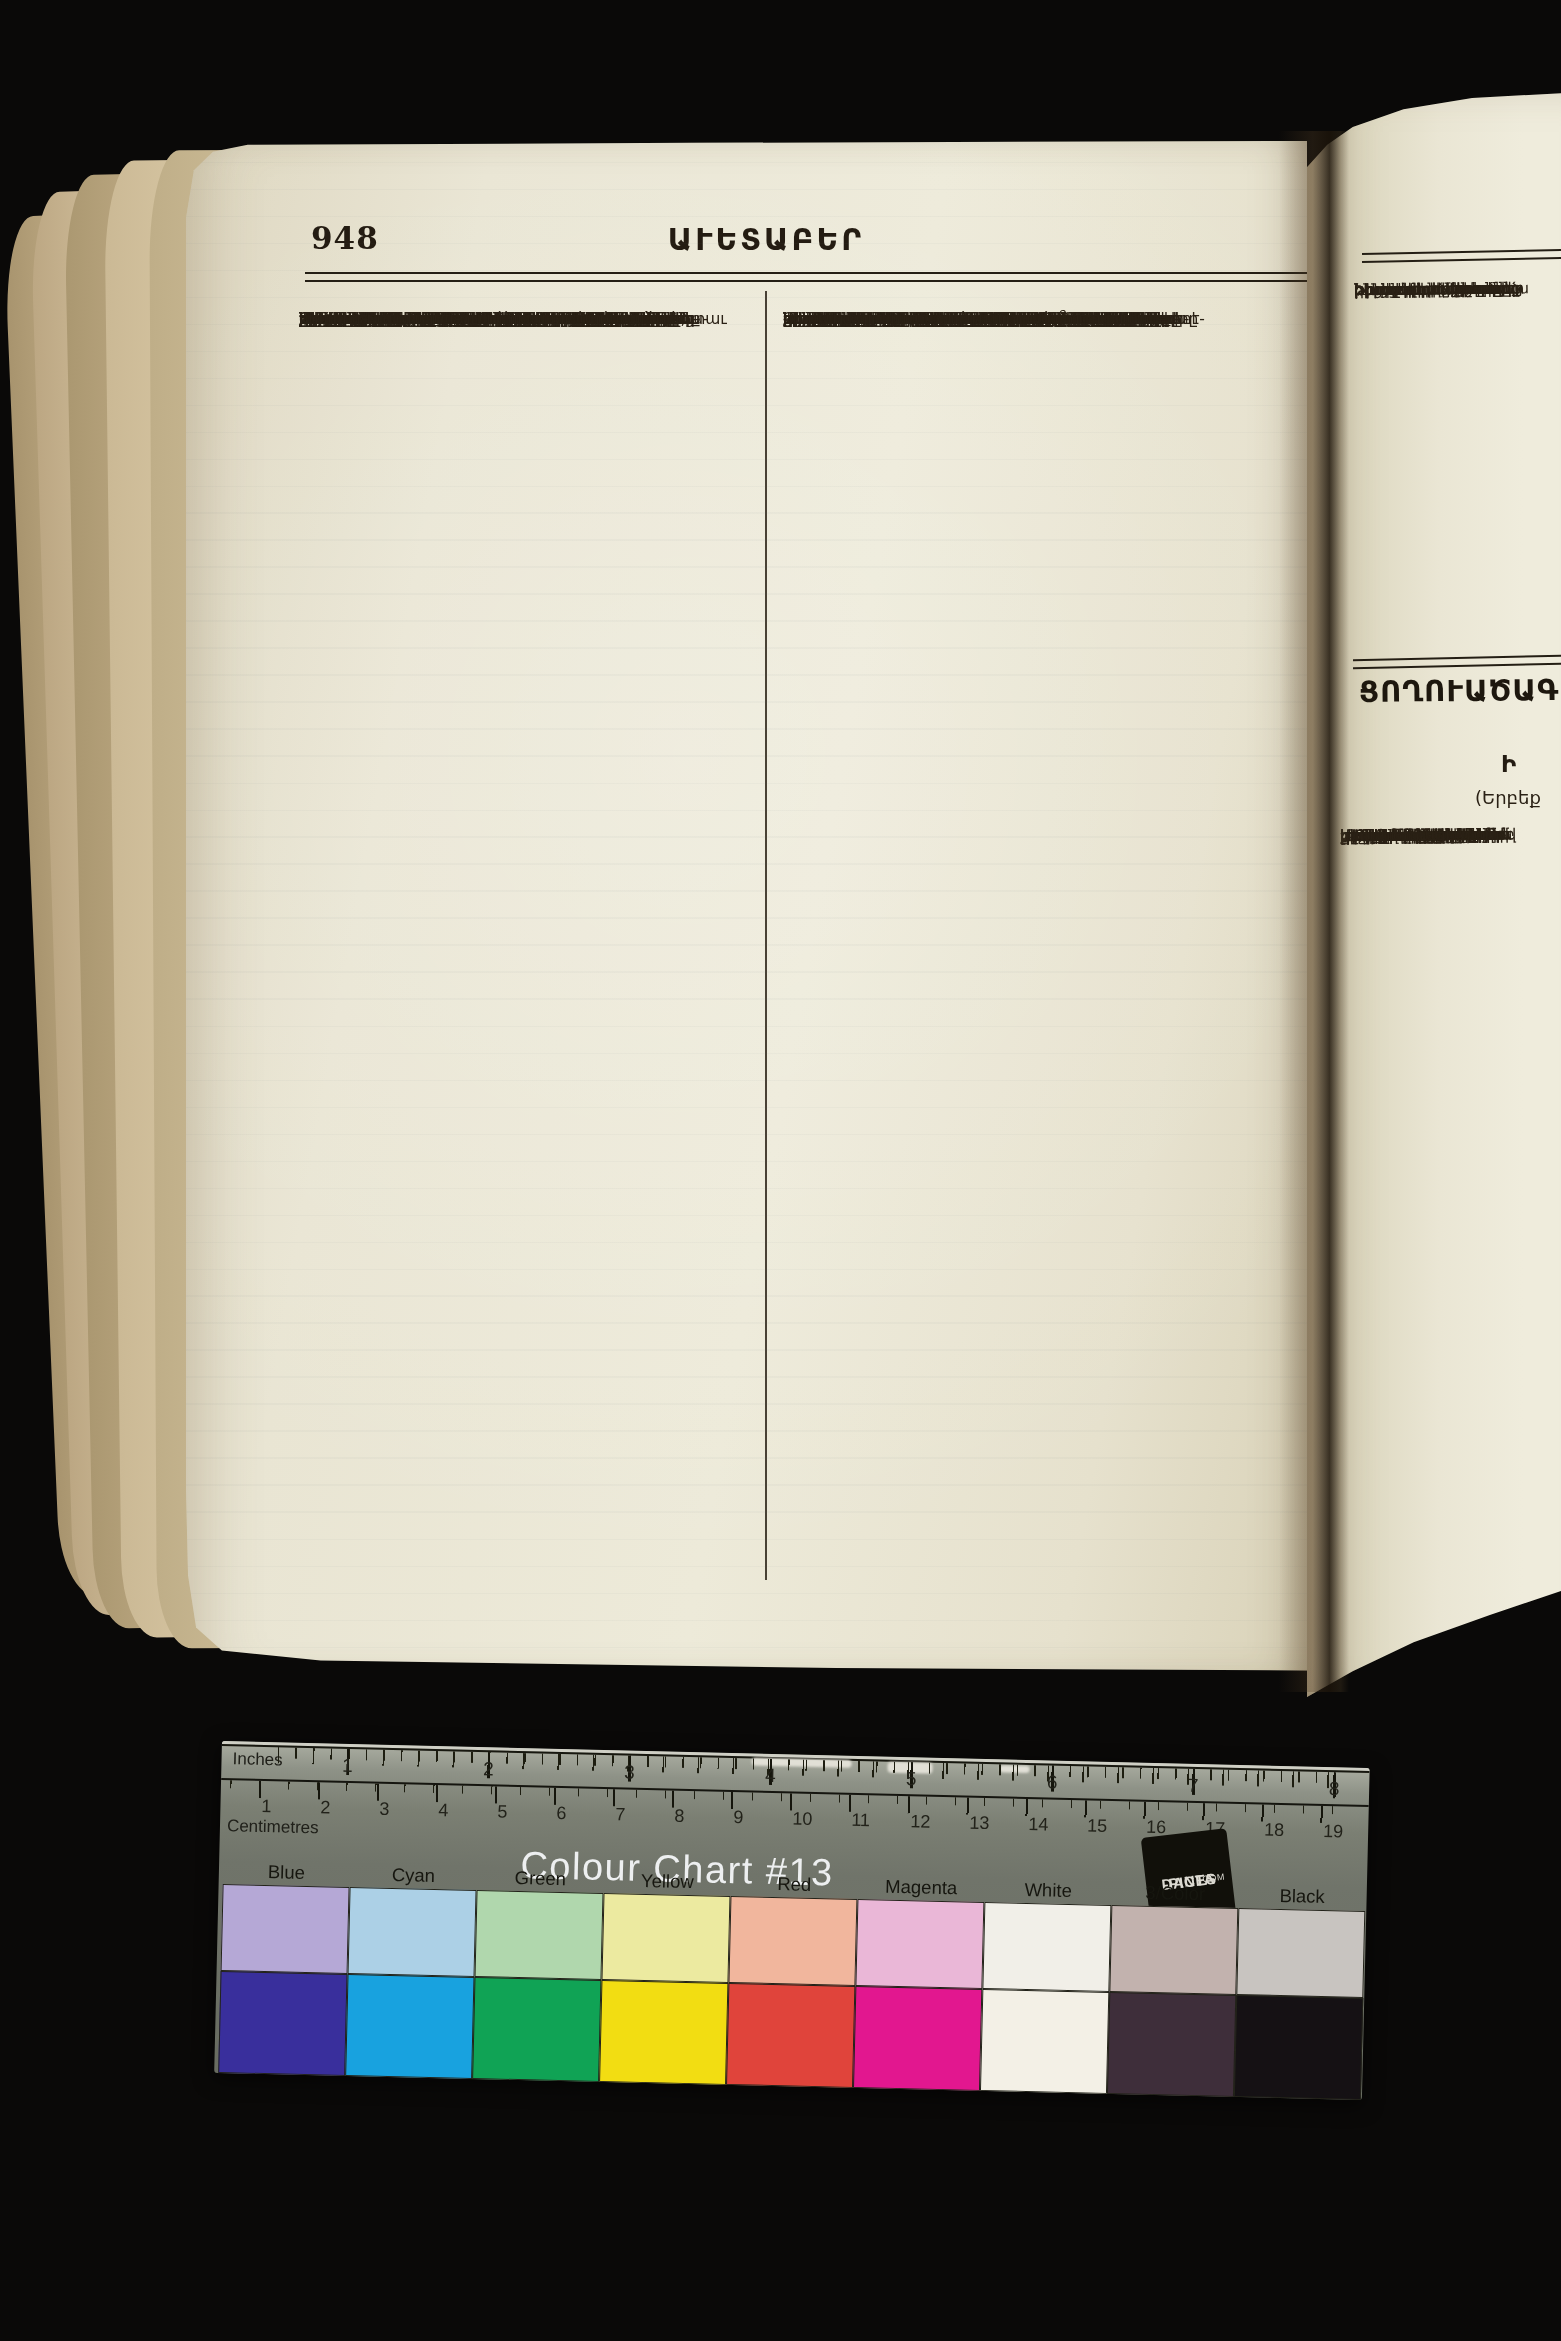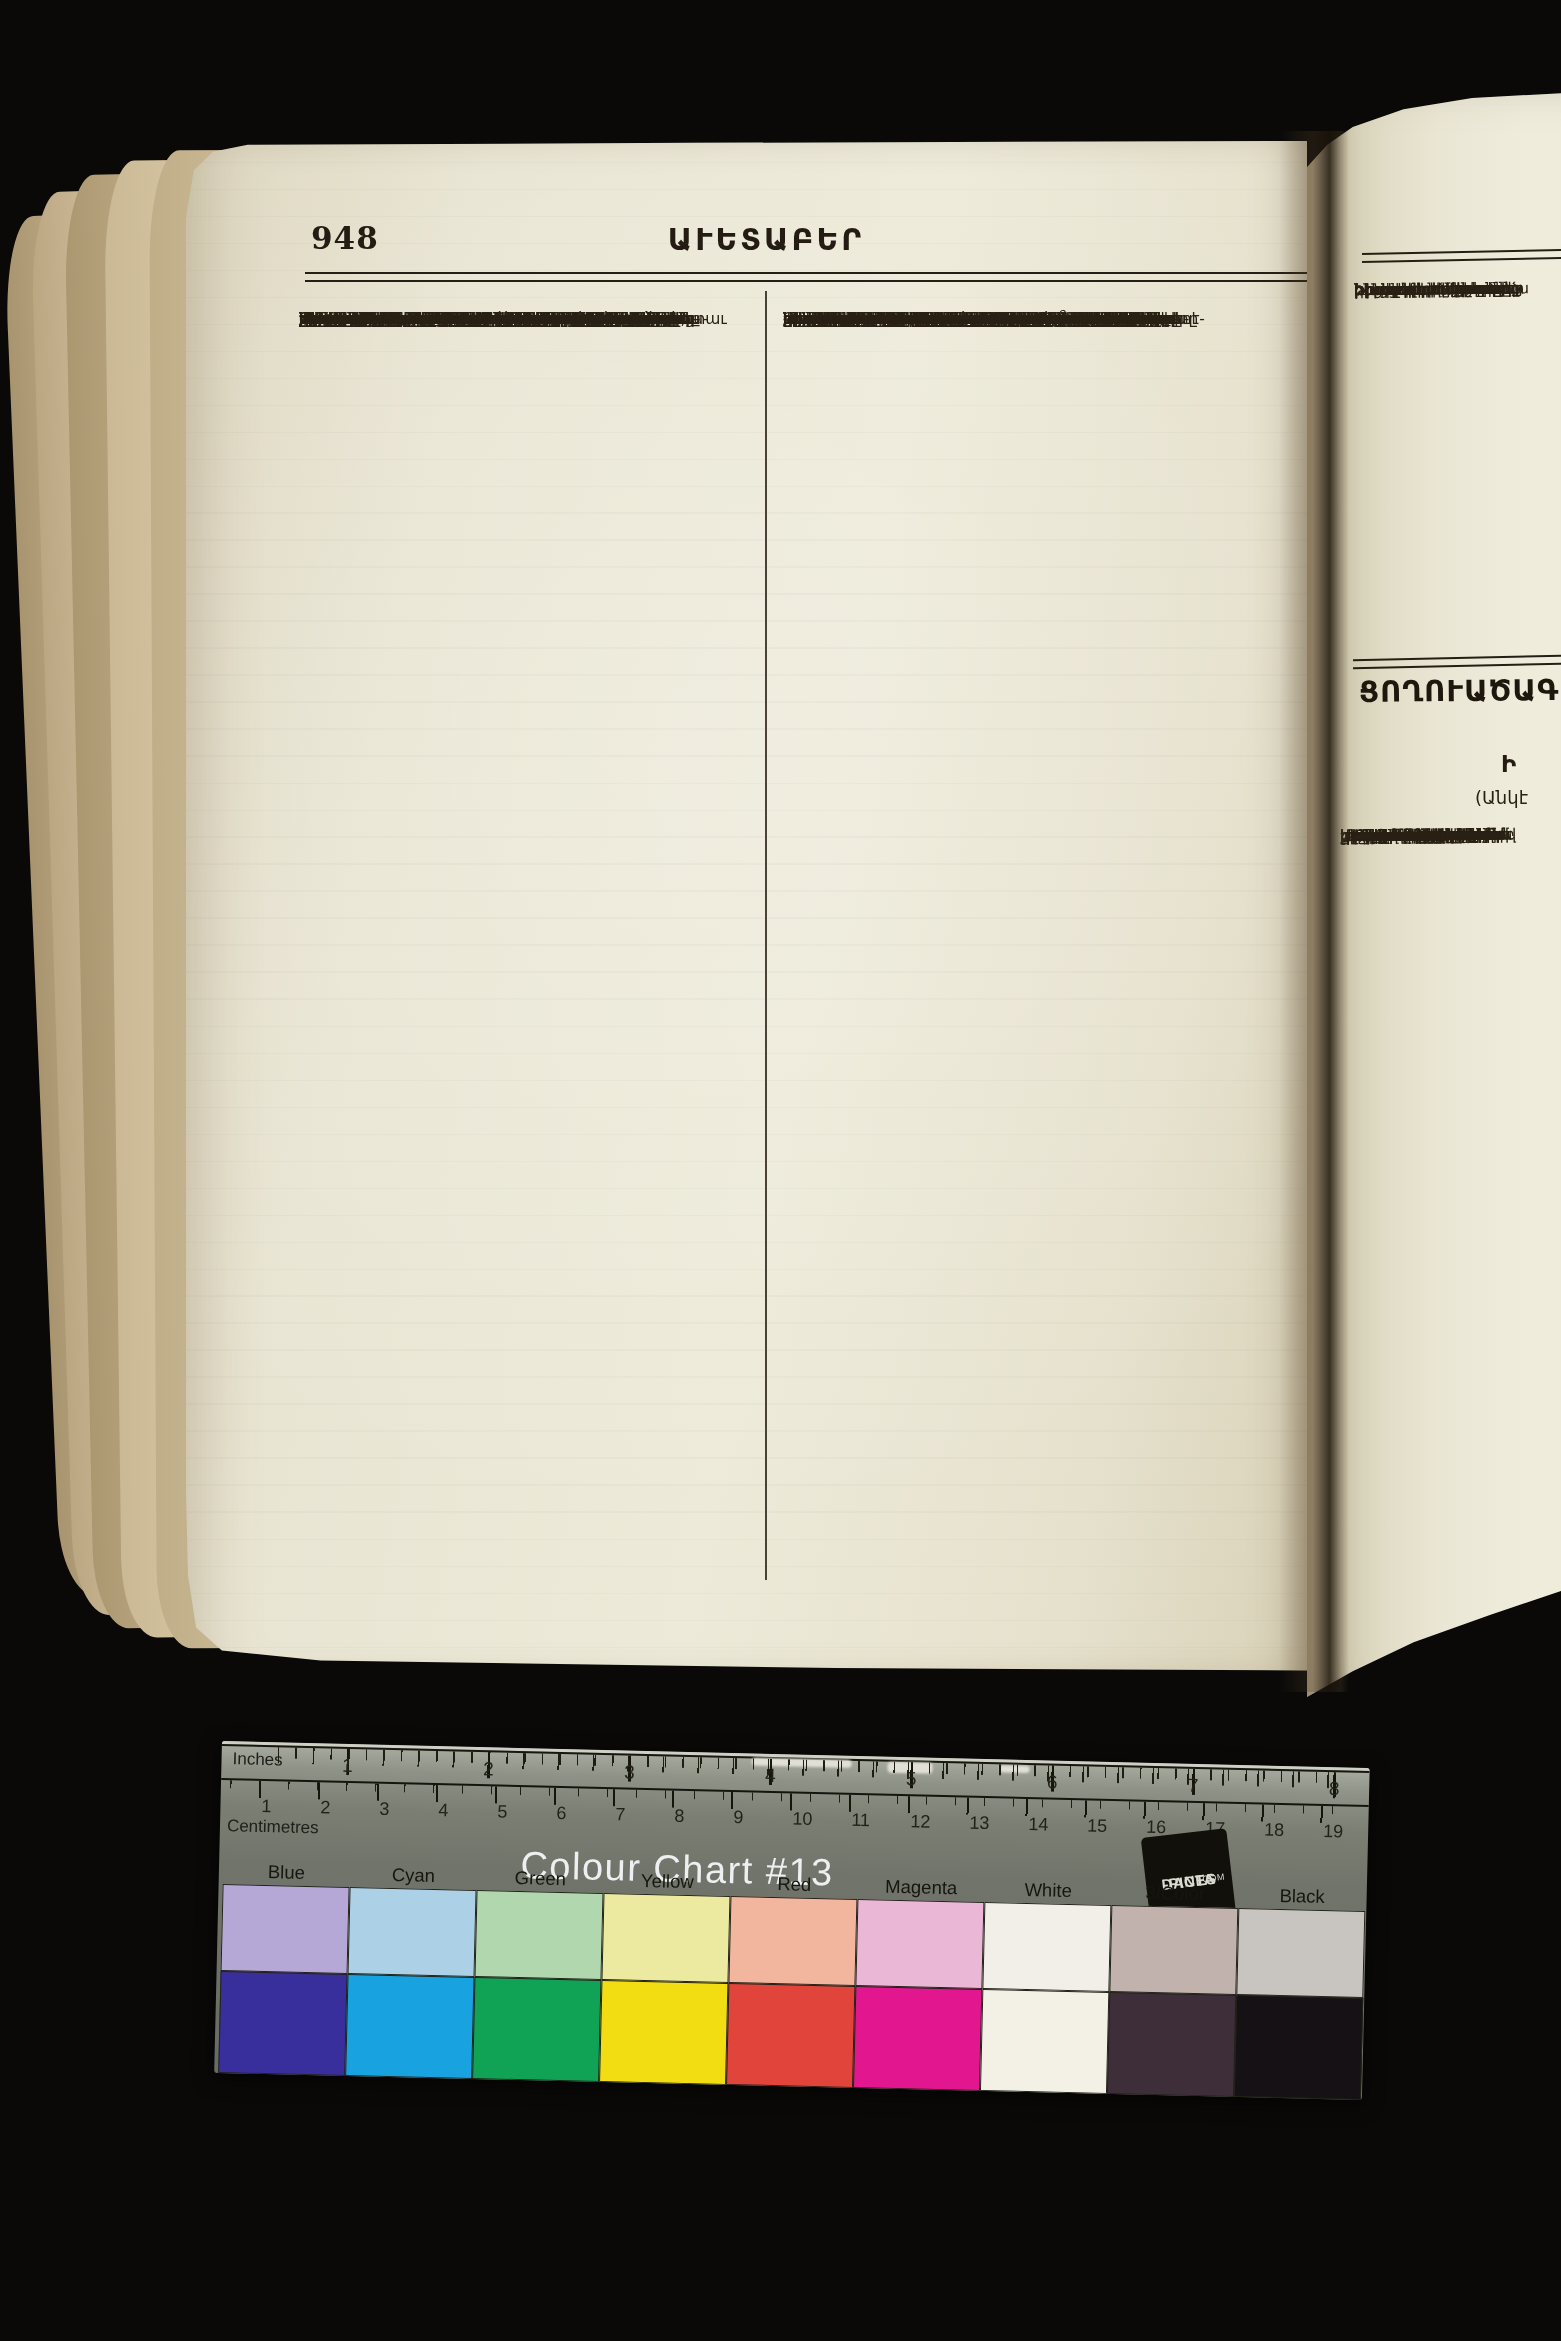--- a/index.html
+++ b/index.html
@@ -239,21 +239,21 @@
         <div class="tl2" style="--i: 9;">բիւրաւոր տառապեա</div>
         <div class="tl2" style="--i: 10;">հոն հանգիստ գտած</div>
         <div class="tl2" style="--i: 11;">խարբինած են զայն յ</div>
         <div class="tl2" style="--i: 12;">գիտութեամբ մը որ</div>
         <div class="tl2" style="--i: 13;">նէն զատ ուրիշ անո</div>
       </div>
     <div class="rp-rule rp-rule2a"></div>
     <div class="rp-rule rp-rule2b"></div>
     <div class="rp-head">ՑՈՂՈՒԱԾԱԳԻՐ</div>
     <div class="rp-sub">Ի</div>
-    <div class="rp-date">(Անկէ</div>
+    <div class="rp-date">(Երբեք</div>
     <div class="rp-body">
 
     <div class="tl2" style="--i: 0;">   Այսօր խաչի տօնն</div>
         <div class="tl2" style="--i: 1;">շատ աննշան կերպով</div>
         <div class="tl2" style="--i: 2;">տեղեր ուր փառաւոր</div>
         <div class="tl2" style="--i: 3;">է խաչի տօնը. եւ ա</div>
         <div class="tl2" style="--i: 4;">մէջ էին մեծերու կար</div>
         <div class="tl2" style="--i: 5;">րութիւնը եւ արժանա</div>
         <div class="tl2" style="--i: 6;">   Յիսուսի կեանքին</div>
         <div class="tl2" style="--i: 7;">կան որոնք անոր ամբ</div>

